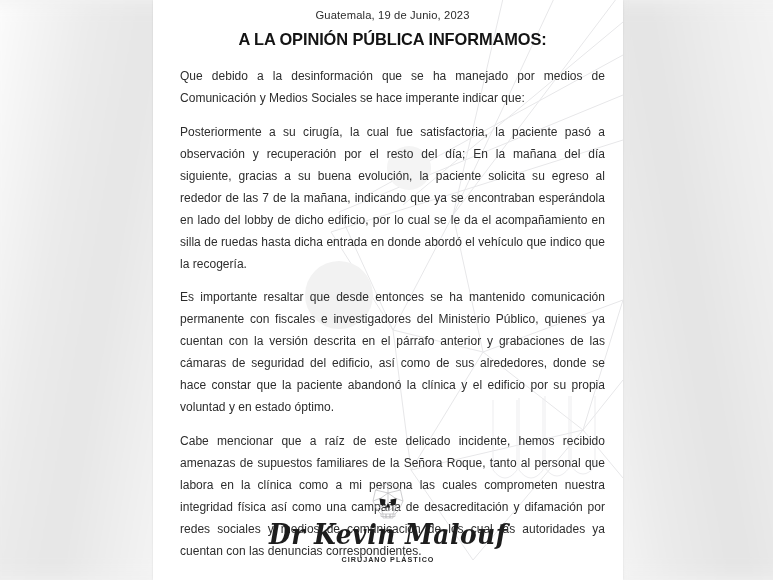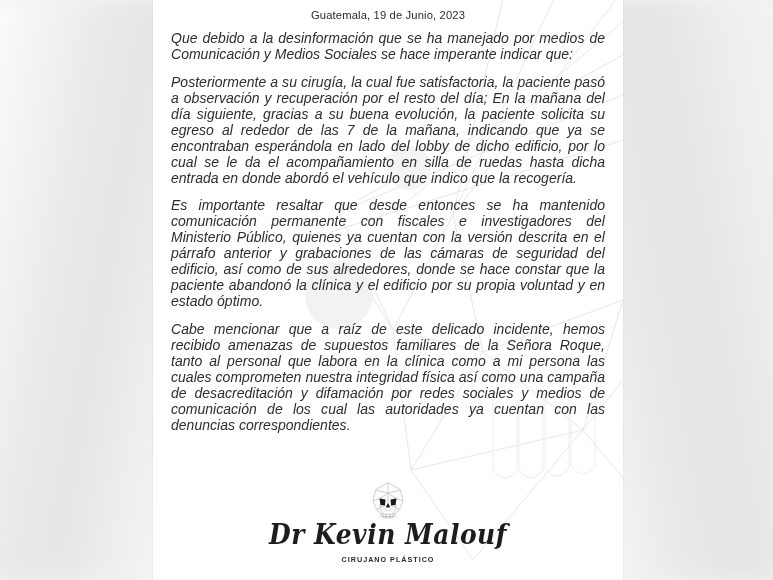--- a/index.html
+++ b/index.html
@@ -56,21 +56,21 @@
   }
   #watermark {
     position: absolute;
     inset: 0;
     pointer-events: none;
     opacity: 1;
   }
 
   #content {
     position: relative;
-    padding: 9px 18px 0 18px;
+    padding: 9px 18px 0 27px;
     box-sizing: border-box;
     height: 100%;
   }
 
   
   #doc-place-date {
     text-align: center;
     font-size: 11.2px;
     color: #2b2b2b;
     letter-spacing: 0.15px;
@@ -80,28 +80,27 @@
     text-align: center;
     font-size: 16.4px;
     font-weight: bold;
     color: #141414;
     letter-spacing: -0.1px;
     margin: 0 0 16px 0;
   }
 
   
   .para {
-    font-size: 14px;
-    line-height: 16px;
+    font-size: 12px;
+    line-height: 22px;
     color: #2d2d2d;
     text-align: justify;
     text-justify: inter-word;
     margin: 0 0 11.5px 0;
     letter-spacing: 0.02px;
-    font-style: italic;
   }
 
   
   #signature-block {
     position: absolute;
     left: 0;
     right: 0;
     bottom: 8px;
     text-align: center;
     font-weight: bold;
@@ -169,20 +168,21 @@
         <path d="M418 396 L418 466 Q430 482 442 466 L442 396"></path>
       </g>
       <circle cx="186" cy="295" r="34" fill="#f2f2f2" stroke="none"></circle>
       <circle cx="256" cy="168" r="22" fill="#f4f4f4" stroke="none"></circle>
     </svg>
 
     <div id="content">
 
       <div id="doc-place-date">Guatemala, 19 de Junio, 2023</div>
 
+      <h1 id="doc-title">A LA OPINIÓN PÚBLICA INFORMAMOS:</h1>
 
       <div id="body-paragraphs">
         <p class="para">Que debido a la desinformación que se ha manejado por medios de Comunicación y Medios Sociales se hace imperante indicar que:</p>
         <p class="para">Posteriormente a su cirugía, la cual fue satisfactoria, la paciente pasó a observación y recuperación por el resto del día; En la mañana del día siguiente, gracias a su buena evolución, la paciente solicita su egreso al rededor de las 7 de la mañana, indicando que ya se encontraban esperándola en lado del lobby de dicho edificio, por lo cual se le da el acompañamiento en silla de ruedas hasta dicha entrada en donde abordó el vehículo que indico que la recogería.</p>
         <p class="para">Es importante resaltar que desde entonces se ha mantenido comunicación permanente con fiscales e investigadores del Ministerio Público, quienes ya cuentan con la versión descrita en el párrafo anterior y grabaciones de las cámaras de seguridad del edificio, así como de sus alrededores, donde se hace constar que la paciente abandonó la clínica y el edificio por su propia voluntad y en estado óptimo.</p>
         <p class="para">Cabe mencionar que a raíz de este delicado incidente, hemos recibido amenazas de supuestos familiares de la Señora Roque, tanto al personal que labora en la clínica como a mi persona las cuales comprometen nuestra integridad física así como una campaña de desacreditación y difamación por redes sociales y medios de comunicación de los cual las autoridades ya cuentan con las denuncias correspondientes.</p>
       </div>
 
       <div id="signature-block">
 

